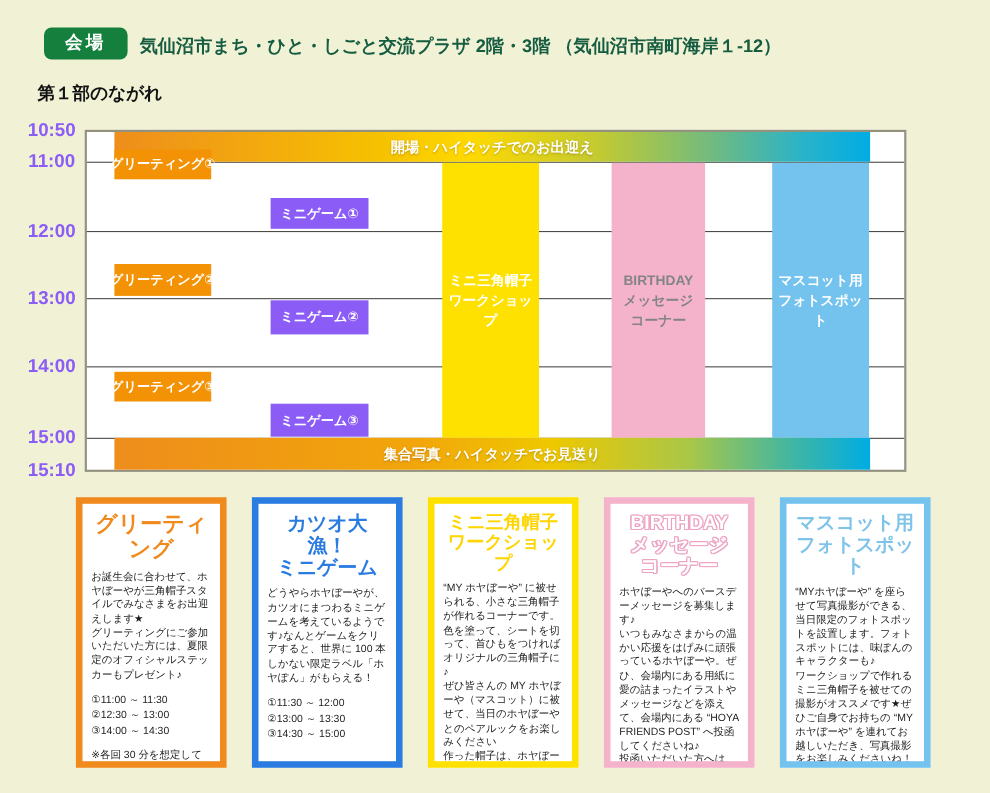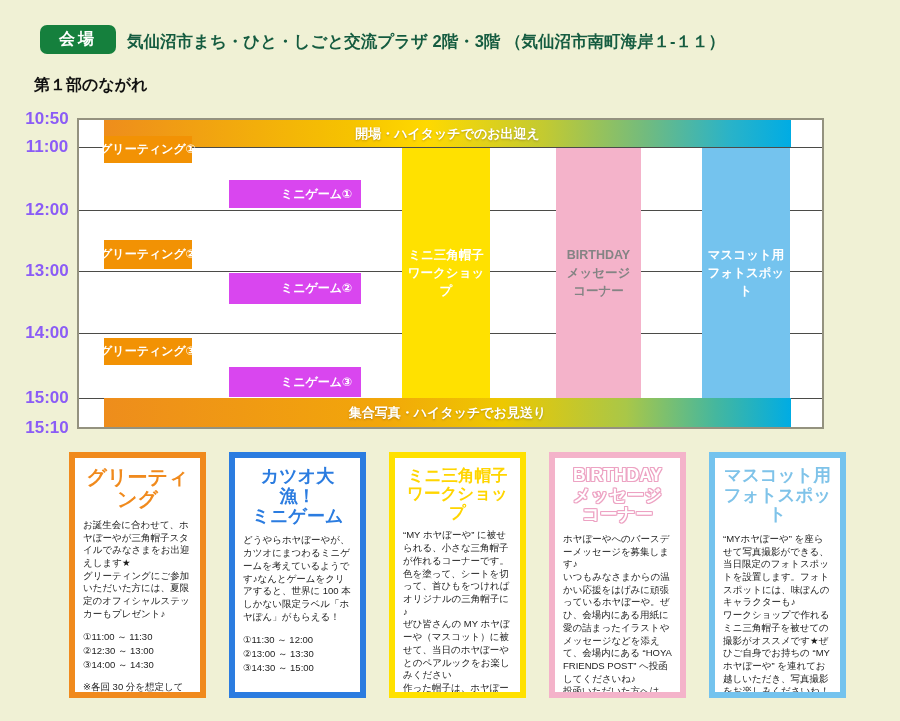--- a/index.html
+++ b/index.html
@@ -41,21 +41,21 @@
     background:linear-gradient(90deg,#ee8d1c 0%,#f6c300 36%,#ffd900 47%,#c3ca31 64%,#71bb7f 79%,#2ab3c8 91%,#00ace4 100%);}
   .close-bar{top:278px;height:29px;
     background:linear-gradient(90deg,#ee8d1c 0%,#f2a60a 40%,#eec800 58%,#a9c748 76%,#45b79e 89%,#00ace4 100%);}
 
   .block{
     position:absolute;display:flex;align-items:center;justify-content:center;
     color:#fff;font-weight:bold;font-size:12px;white-space:nowrap;
   }
   .greet{left:25px;width:88px;background:#f29204;}
   .g1{top:16px;height:27px}.g2{top:120px;height:29px}.g3{top:218px;height:27px}
-  .mini{left:150px;width:89px;background:#d946ef;padding-left:43px;}
+  .mini{left:167px;width:89px;background:#8b5cf6;}
   .m1{top:60px;height:28px}.m2{top:153px;height:31px}.m3{top:247px;height:30px}
 
   .col{
     position:absolute;top:28px;height:250px;display:flex;align-items:center;justify-content:center;
     text-align:center;font-weight:bold;font-size:12.5px;line-height:1.45;white-space:pre-line;
   }
   .col-yellow{left:323px;width:88px;background:#ffe100;color:#fff;}
   .col-pink{left:477px;width:85px;background:#f4b3ca;color:#848484;}
   .col-blue{left:623px;width:88px;background:#74c3ee;color:#fff;}
 
@@ -80,21 +80,21 @@
       color:#fff;font-size:17.5px;
       text-shadow:1px 1px 0 #eda3c3,-1px -1px 0 #eda3c3,1px -1px 0 #eda3c3,-1px 1px 0 #eda3c3,0 1px 0 #eda3c3,0 -1px 0 #eda3c3,1px 0 0 #eda3c3,-1px 0 0 #eda3c3;}
   .c5{border-color:#74c3ee;} .c5 .card-title{color:#7fc3e9;font-size:17.5px;}
 </style>
 </head>
 <body>
 
 <div class="page">
 
   <div class="venue-badge" data-bind="header.venue_label">会場</div>
-  <div class="venue-text" data-bind="header.venue_text">気仙沼市まち・ひと・しごと交流プラザ 2階・3階 （気仙沼市南町海岸１-１１）</div>
+  <div class="venue-text" data-bind="header.venue_text">気仙沼市まち・ひと・しごと交流プラザ 2階・3階 （気仙沼市南町海岸１-12）</div>
   <div class="section-title" data-bind="header.section_title">第１部のながれ</div>
 
   <div class="time-label tl0" data-bind="timetable.times.0">10:50</div>
   <div class="time-label tl1" data-bind="timetable.times.1">11:00</div>
   <div class="time-label tl2" data-bind="timetable.times.2">12:00</div>
   <div class="time-label tl3" data-bind="timetable.times.3">13:00</div>
   <div class="time-label tl4" data-bind="timetable.times.4">14:00</div>
   <div class="time-label tl5" data-bind="timetable.times.5">15:00</div>
   <div class="time-label tl6" data-bind="timetable.times.6">15:10</div>
 

